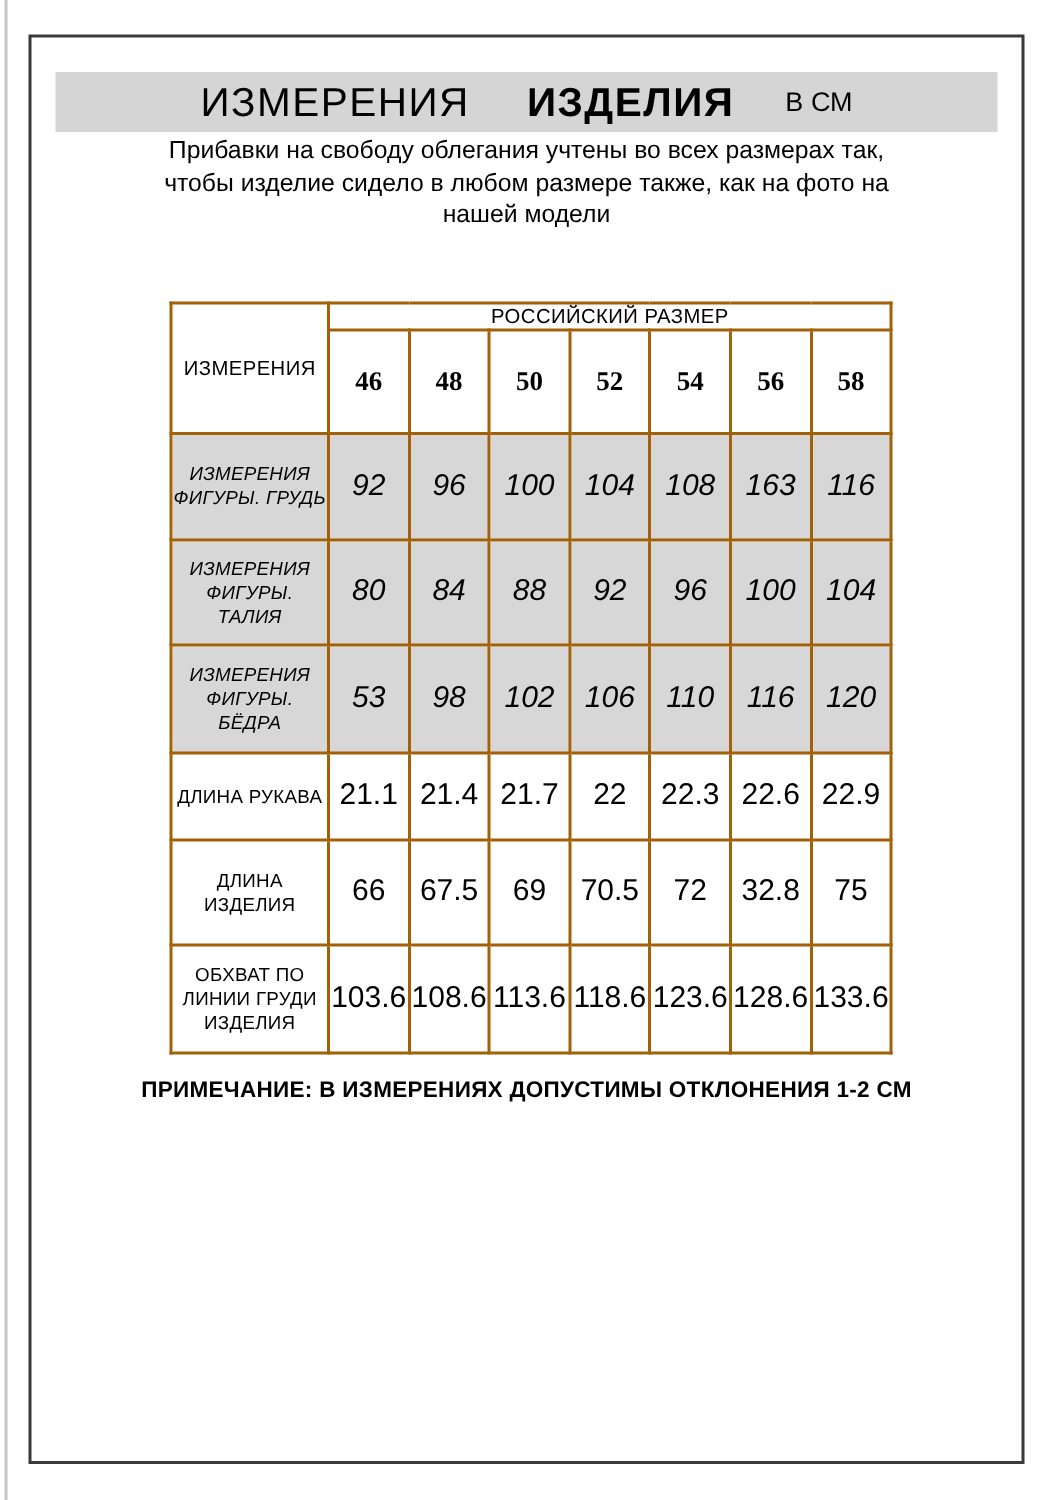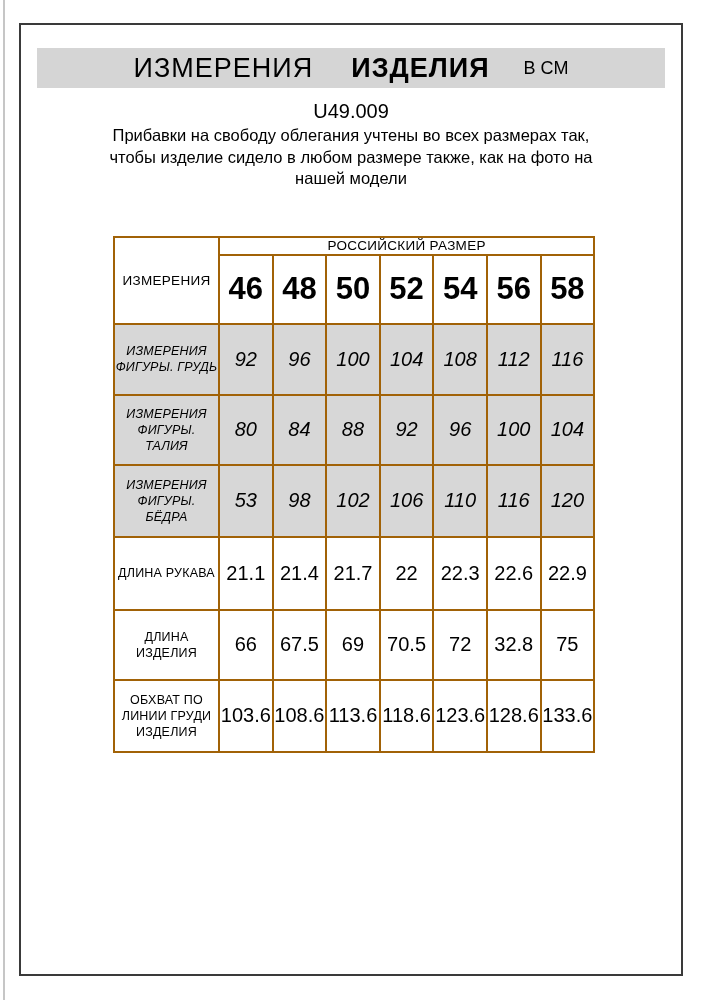--- a/index.html
+++ b/index.html
@@ -81,36 +81,37 @@
     background: #ffffff;
   }
   tr.group-row { height: 18px; }
   td.group {
     font-size: 13.5px;
     letter-spacing: 0.3px;
     height: 18px;
   }
   tr.sizes-row { height: 69px; }
   tr.sizes-row td {
-    font-size: 31px;
+    font-size: 18px;
     font-weight: 700;
+    font-family: Liberation Serif, serif;
   }
   tr.data-row td.label {
     font-size: 12.5px;
     line-height: 16px;
     white-space: pre-line;
     letter-spacing: 0.2px;
   }
   tr.data-row td { font-size: 20px; }
   tr.figure { background: #d7d7d7; }
   tr.figure td { font-style: italic; }
   tr.r1 { height: 71px; }
   tr.r2 { height: 70px; }
   tr.r3 { height: 72px; }
-  tr.r4 { height: 73px; }
+  tr.r4 { height: 58px; }
   tr.r5 { height: 70px; margin-left: 12px; }
   tr.r6 { height: 72px; }
   .note {
     margin-top: 15px;
     text-align: center;
     font-size: 15px;
     font-weight: 700;
     letter-spacing: 0.2px;
   }
 </style>
@@ -120,21 +121,20 @@
 <div class="edge-line"></div>
 
 <div class="page">
 
   <div class="title-band">
     <span class="t1">ИЗМЕРЕНИЯ</span>
     <span class="t2">ИЗДЕЛИЯ</span>
     <span class="t3">В СМ</span>
   </div>
 
-  <div class="article">U49.009</div>
 
   <div class="intro">Прибавки на свободу облегания учтены во всех размерах так,
 чтобы изделие сидело в любом размере также, как на фото на
 нашей модели</div>
 
   <table class="size-table">
     <colgroup>
       <col class="c-label">
       <col class="c-val">
         <col class="c-val">
@@ -160,21 +160,21 @@
       </tr>
 
       <tr class="data-row figure r1">
         <td class="label">ИЗМЕРЕНИЯ
 ФИГУРЫ. ГРУДЬ</td>
         <td>92</td>
         <td>96</td>
         <td>100</td>
         <td>104</td>
         <td>108</td>
-        <td>112</td>
+        <td>163</td>
         <td>116</td>
       </tr>
 
       <tr class="data-row figure r2">
         <td class="label">ИЗМЕРЕНИЯ
 ФИГУРЫ. ТАЛИЯ</td>
         <td>80</td>
         <td>84</td>
         <td>88</td>
         <td>92</td>
@@ -225,14 +225,15 @@
         <td>108.6</td>
         <td>113.6</td>
         <td>118.6</td>
         <td>123.6</td>
         <td>128.6</td>
         <td>133.6</td>
       </tr>
     </tbody>
   </table>
 
+  <div class="note">ПРИМЕЧАНИЕ: В ИЗМЕРЕНИЯХ ДОПУСТИМЫ ОТКЛОНЕНИЯ 1-2 СМ</div>
 
 </div>
 
 </body></html>

